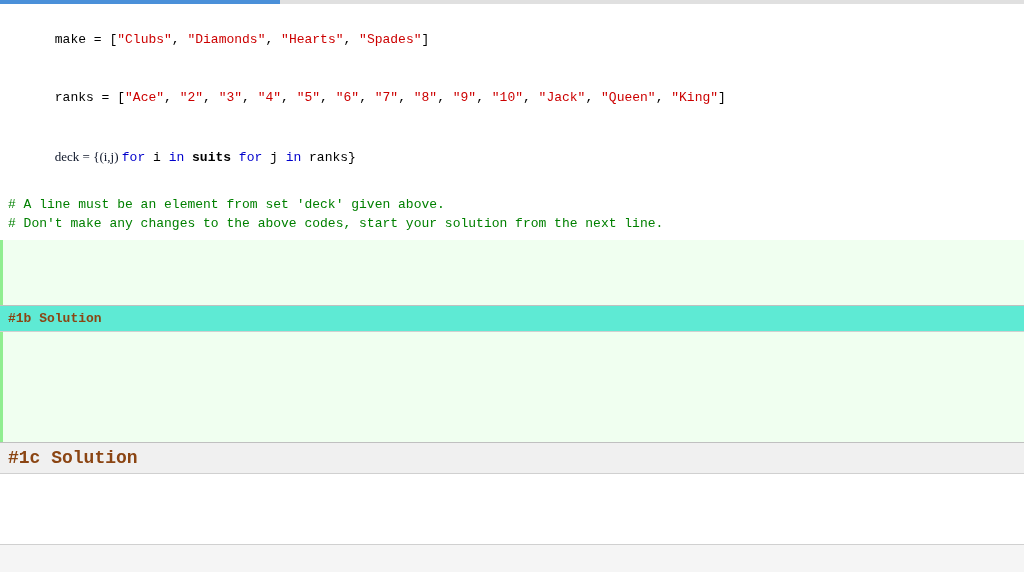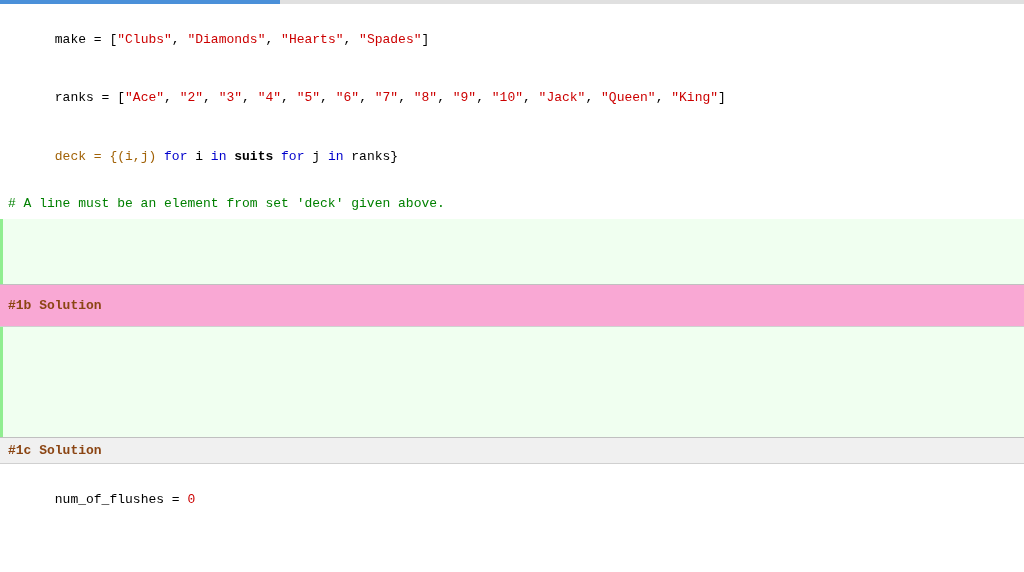--- a/index.html
+++ b/index.html
@@ -36,44 +36,42 @@
 
 <div class="section" style="border-bottom: 1px solid #c0c0c0;">
   <div style="padding:6px 8px; background:#ffffff; font-family:'Courier New',monospace; font-size:13px; line-height:1.6;">
     <div class="code-line">
       <span style="color:#000;">make = [</span><span style="color:#cc0000;">"Clubs"</span><span style="color:#000;">, </span><span style="color:#cc0000;">"Diamonds"</span><span style="color:#000;">, </span><span style="color:#cc0000;">"Hearts"</span><span style="color:#000;">, </span><span style="color:#cc0000;">"Spades"</span><span style="color:#000;">]</span>
     </div>
     <div class="code-line">
       <span style="color:#000;">ranks = [</span><span style="color:#cc0000;">"Ace"</span><span style="color:#000;">, </span><span style="color:#cc0000;">"2"</span><span style="color:#000;">, </span><span style="color:#cc0000;">"3"</span><span style="color:#000;">, </span><span style="color:#cc0000;">"4"</span><span style="color:#000;">, </span><span style="color:#cc0000;">"5"</span><span style="color:#000;">, </span><span style="color:#cc0000;">"6"</span><span style="color:#000;">, </span><span style="color:#cc0000;">"7"</span><span style="color:#000;">, </span><span style="color:#cc0000;">"8"</span><span style="color:#000;">, </span><span style="color:#cc0000;">"9"</span><span style="color:#000;">, </span><span style="color:#cc0000;">"10"</span><span style="color:#000;">, </span><span style="color:#cc0000;">"Jack"</span><span style="color:#000;">, </span><span style="color:#cc0000;">"Queen"</span><span style="color:#000;">, </span><span style="color:#cc0000;">"King"</span><span style="color:#000;">]</span>
     </div>
     <div class="code-line">
-      <span style="color:#a16207;">deck = {(i,j) </span><span style="color:#0000cc;">for</span><span style="color:#000;"> i </span><span style="color:#0000cc;">in</span><span style="color:#000;font-weight:bold;"> suits </span><span style="color:#0000cc;">for</span><span style="color:#000;"> j </span><span style="color:#0000cc;">in</span><span style="color:#000000;"> ranks}</span>
+      <span style="color:#0f172a;font-family:Liberation Serif, serif;">deck = {(i,j) </span><span style="color:#0000cc;">for</span><span style="color:#000;"> i </span><span style="color:#0000cc;">in</span><span style="color:#000;font-weight:bold;"> suits </span><span style="color:#0000cc;">for</span><span style="color:#000;"> j </span><span style="color:#0000cc;">in</span><span style="color:#000000;"> ranks}</span>
     </div>
     <div style="height:8px;"></div>
     <div class="code-line" style="color:#008000;"># A line must be an element from set 'deck' given above.</div>
+    <div class="code-line" style="color:#008000;"># Don't make any changes to the above codes, start your solution from the next line.</div>
   </div>
   <div style="background-color:#f0fff0; border-left:3px solid #90ee90; min-height:65px; padding:4px 8px;">
   </div>
 </div>
 
 <div class="section" style="border-bottom: 1px solid #c0c0c0;">
-  <div style="background-color:#f9a8d4; padding:13px 8px; border-bottom:1px solid #d0d0d0;">
+  <div style="background-color:#5eead4; padding:5px 8px; border-bottom:1px solid #d0d0d0;">
     <span style="color:#8b4513; font-family:'Courier New',monospace; font-size:13px; font-weight:bold;">#1b Solution</span>
   </div>
   <div style="background-color:#f0fff0; border-left:3px solid #90ee90; min-height:110px; padding:4px 8px;">
   </div>
 </div>
 
 <div class="section">
   <div style="background-color:#f0f0f0; padding:5px 8px; border-bottom:1px solid #d0d0d0;">
-    <span style="color:#8b4513; font-family:'Courier New',monospace; font-size:13px; font-weight:bold;">#1c Solution</span>
+    <span style="color:#8b4513; font-family:'Courier New',monospace; font-size:18px; font-weight:bold;">#1c Solution</span>
   </div>
   <div style="padding:6px 8px; background:#ffffff; font-family:'Courier New',monospace; font-size:13px; line-height:1.6;">
-    <div class="code-line">
-      <span style="color:#000;">num_of_flushes = </span><span style="color:#cc0000;">0</span>
-    </div>
     <div class="code-line">
       
     </div>
 
   </div>
 
 </div>
 
 </body></html>

